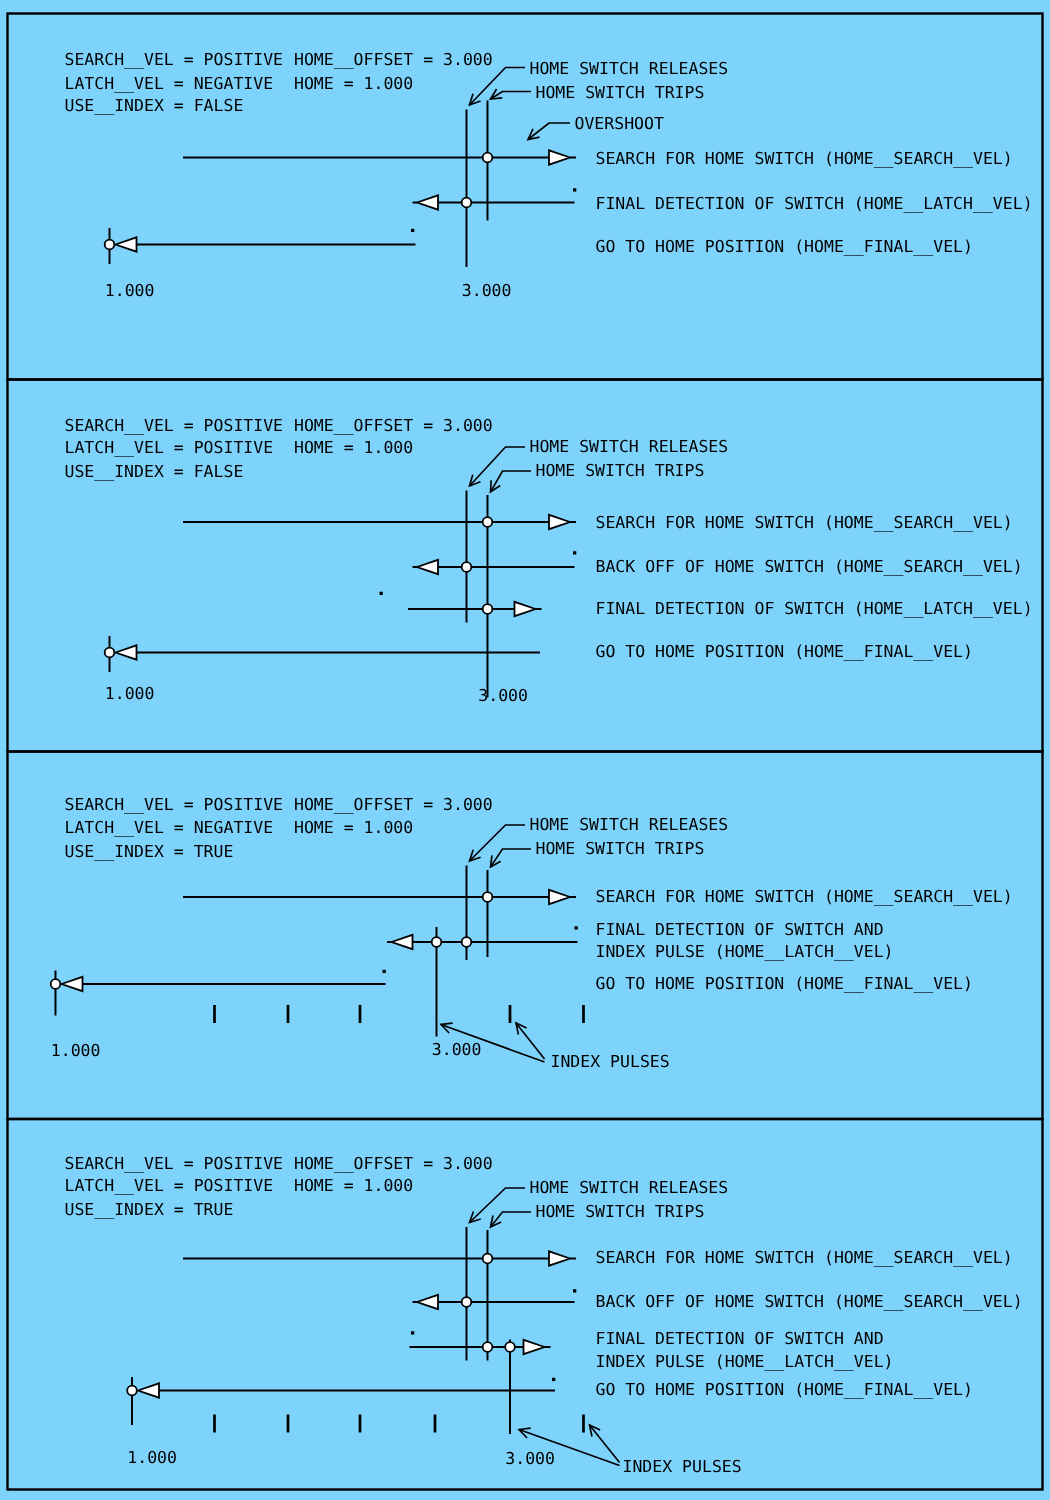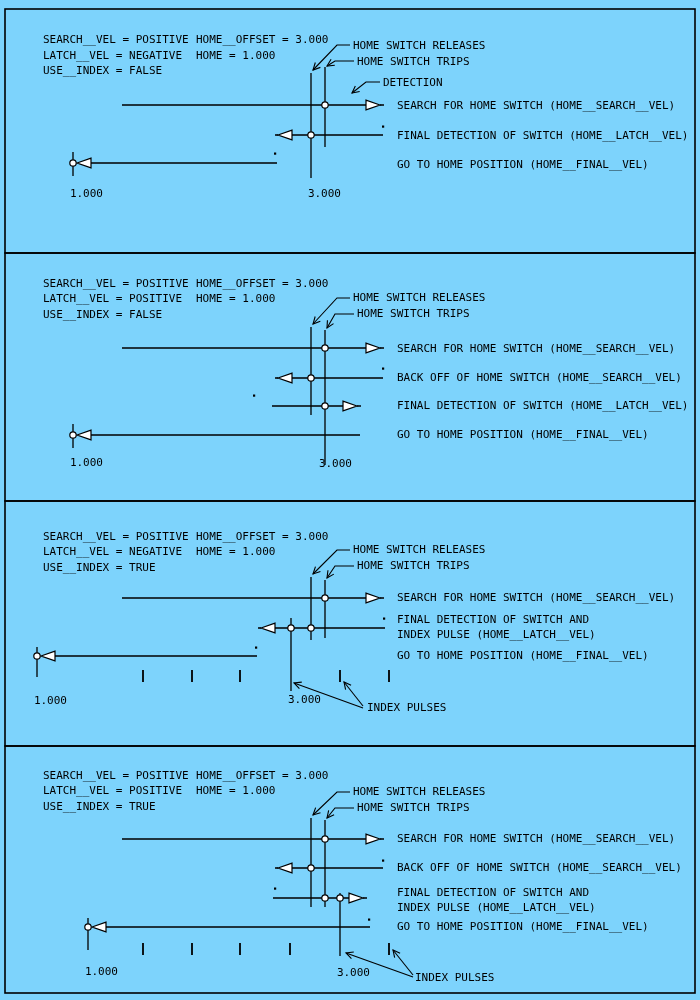--- a/index.html
+++ b/index.html
@@ -127,21 +127,21 @@
   </g>
 </svg>
 
 <div class="t" style="left:43px;top:32px">SEARCH__VEL = POSITIVE</div>
 <div class="t" style="left:43px;top:47.5px">LATCH__VEL = NEGATIVE</div>
 <div class="t" style="left:43px;top:63px">USE__INDEX = FALSE</div>
 <div class="t" style="left:196px;top:32px">HOME__OFFSET = 3.000</div>
 <div class="t" style="left:196px;top:47.5px">HOME = 1.000</div>
 <div class="t" style="left:353px;top:38px">HOME SWITCH RELEASES</div>
 <div class="t" style="left:357px;top:54px">HOME SWITCH TRIPS</div>
-<div class="t" style="left:383px;top:75px">DETECTION</div>
+<div class="t" style="left:383px;top:75px">OVERSHOOT</div>
 <div class="t" style="left:397px;top:98px">SEARCH FOR HOME SWITCH (HOME__SEARCH__VEL)</div>
 <div class="t" style="left:397px;top:128px">FINAL DETECTION OF SWITCH (HOME__LATCH__VEL)</div>
 <div class="t" style="left:397px;top:157px">GO TO HOME POSITION (HOME__FINAL__VEL)</div>
 <div class="t c" style="left:43px;top:186px">1.000</div>
 <div class="t c" style="left:281px;top:186px">3.000</div>
 
 <div class="t" style="left:43px;top:275.5px">SEARCH__VEL = POSITIVE</div>
 <div class="t" style="left:43px;top:291px">LATCH__VEL = POSITIVE</div>
 <div class="t" style="left:43px;top:306.5px">USE__INDEX = FALSE</div>
 <div class="t" style="left:196px;top:275.5px">HOME__OFFSET = 3.000</div>

